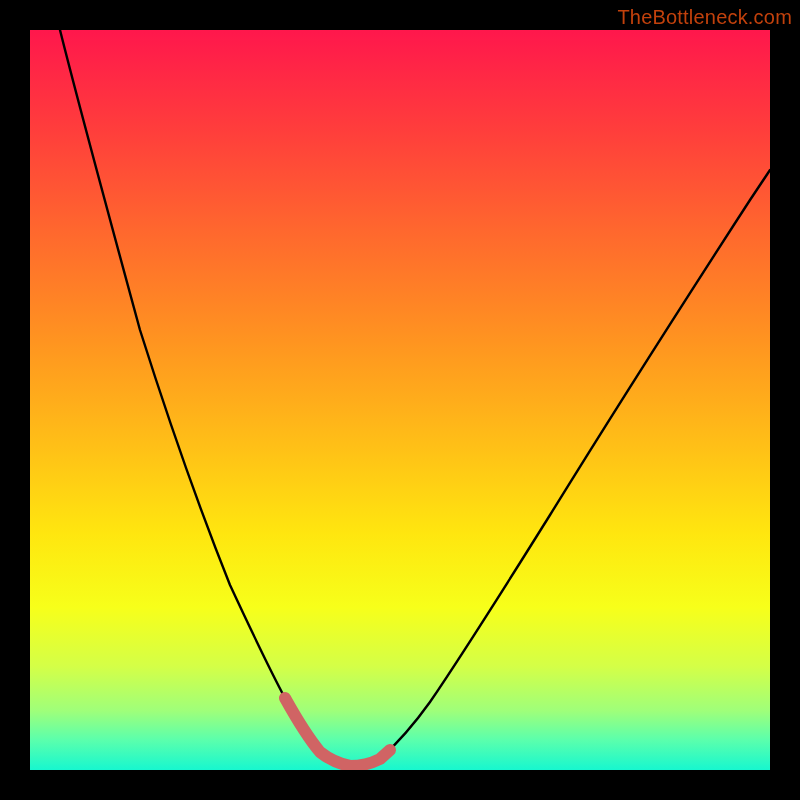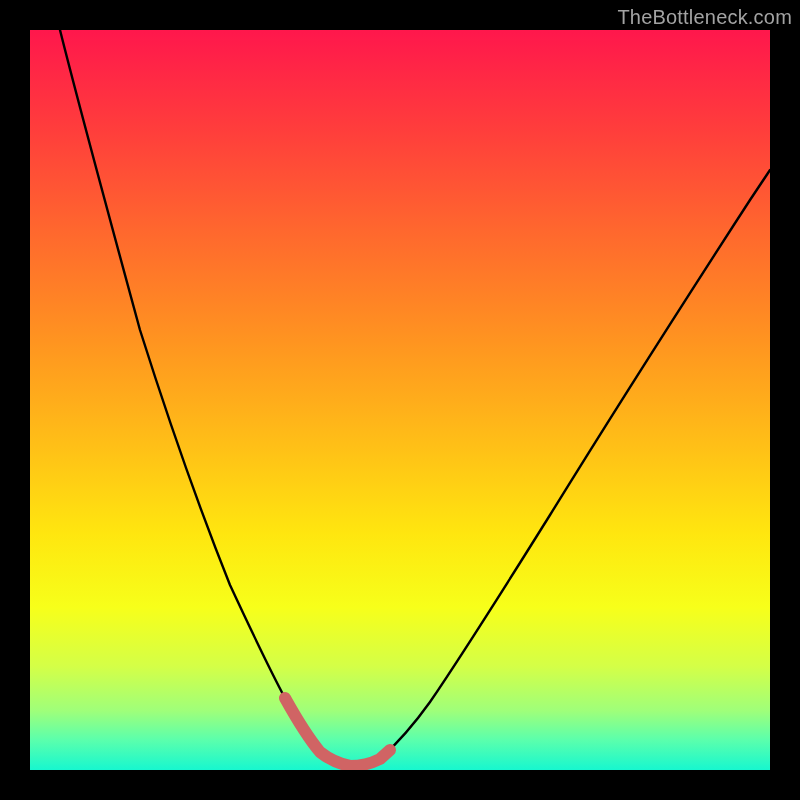--- a/index.html
+++ b/index.html
@@ -37,21 +37,21 @@
       #d4ff47 86%,
       #9fff7a 92%,
       #5affad 96%,
       #17f7cf 100%
     );
   }
   .watermark {
     position: absolute;
     top: 6px;
     right: 8px;
-    color: #a3a3a3;
+    color: #c2410c;
     font-size: 20px;
     font-weight: 500;
     letter-spacing: 0.2px;
     z-index: 3;
   }
   svg.curve {
     position: absolute;
     left: 0;
     top: 0;
     width: 740px;

